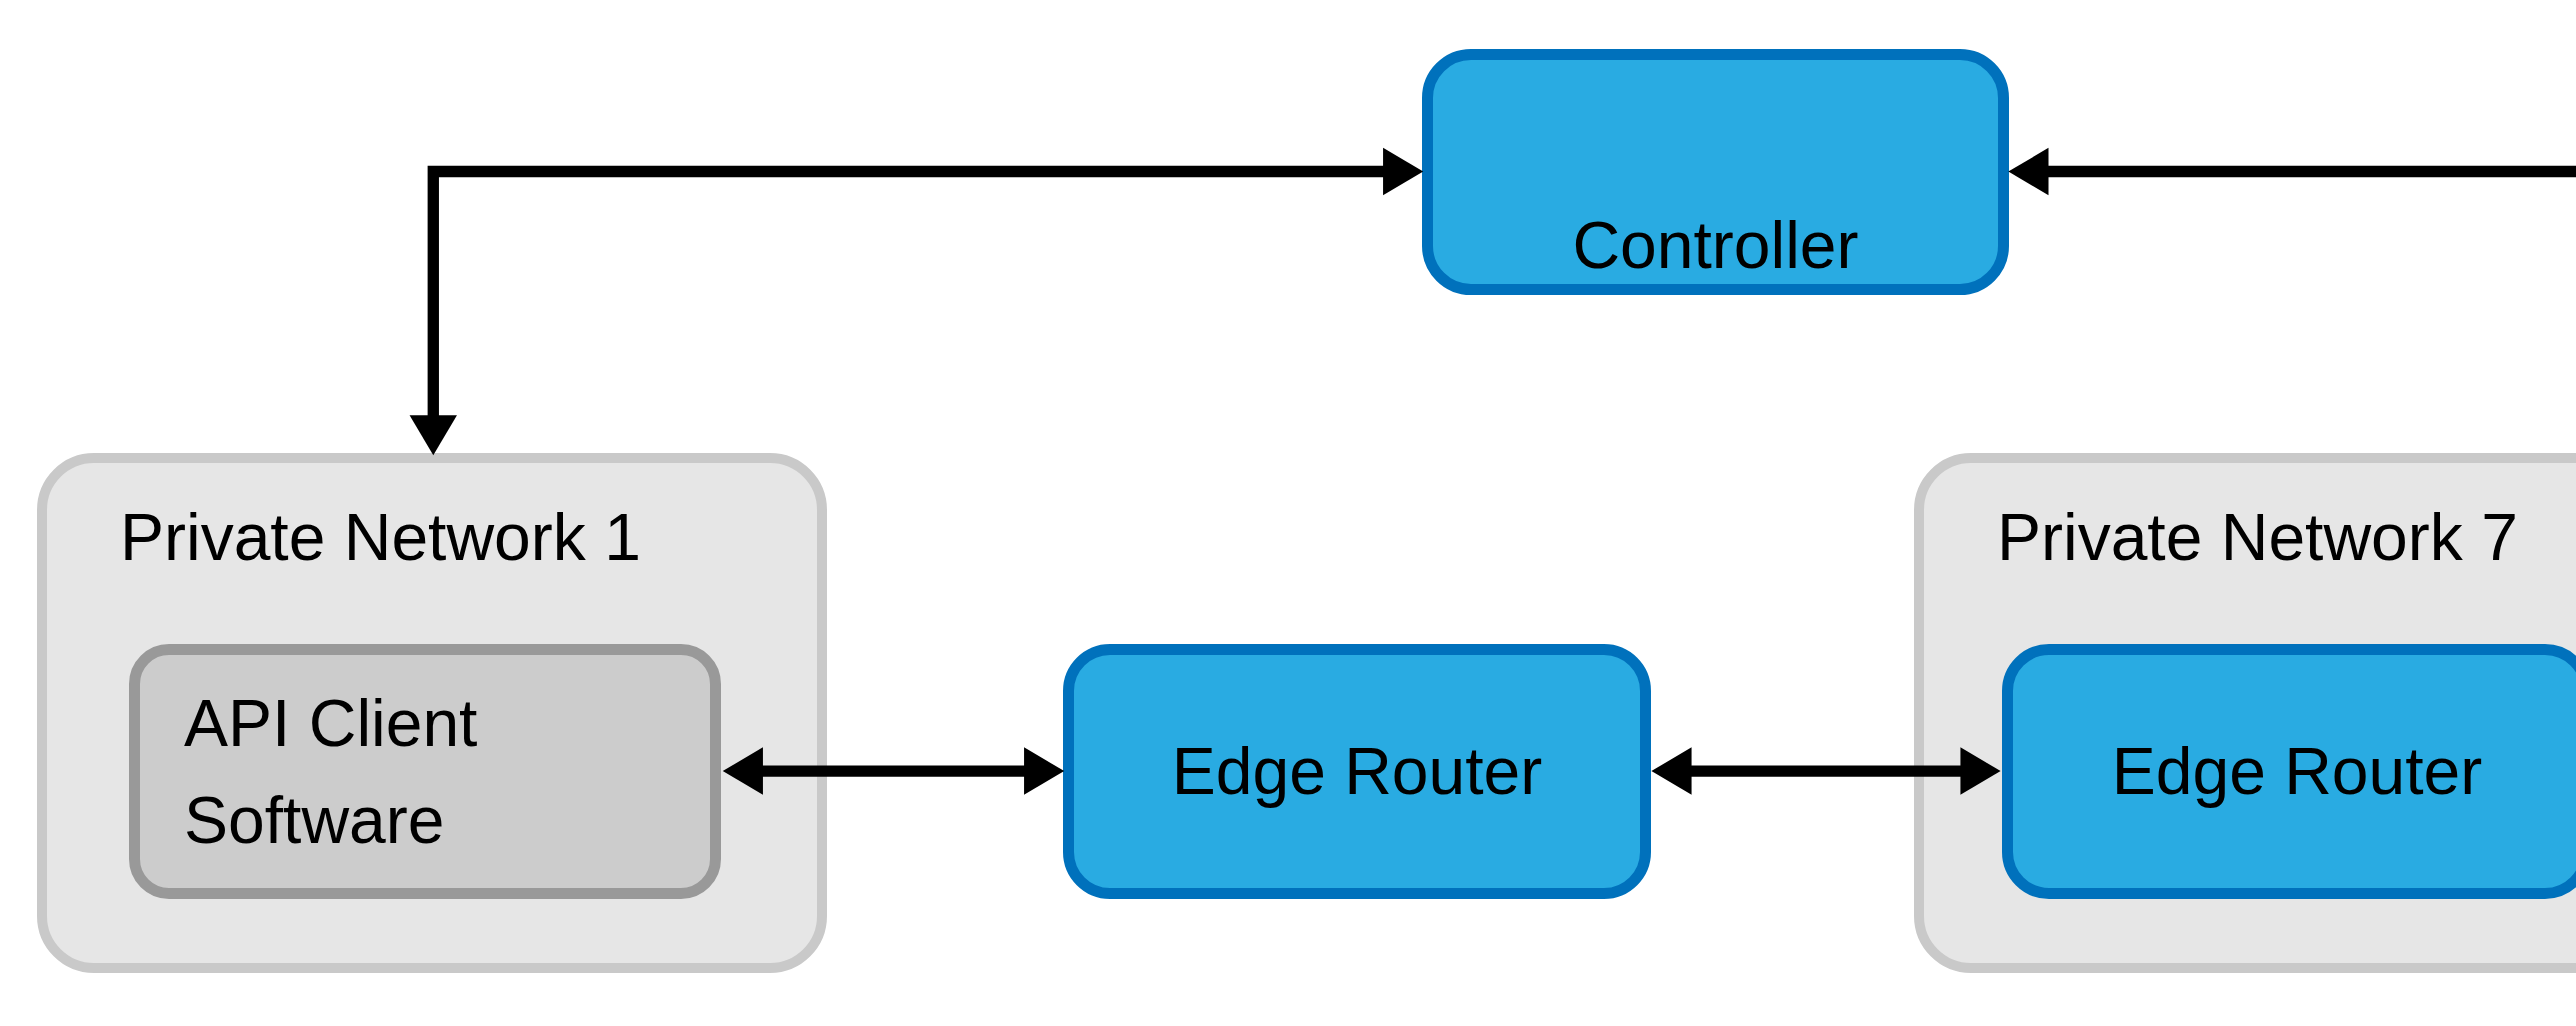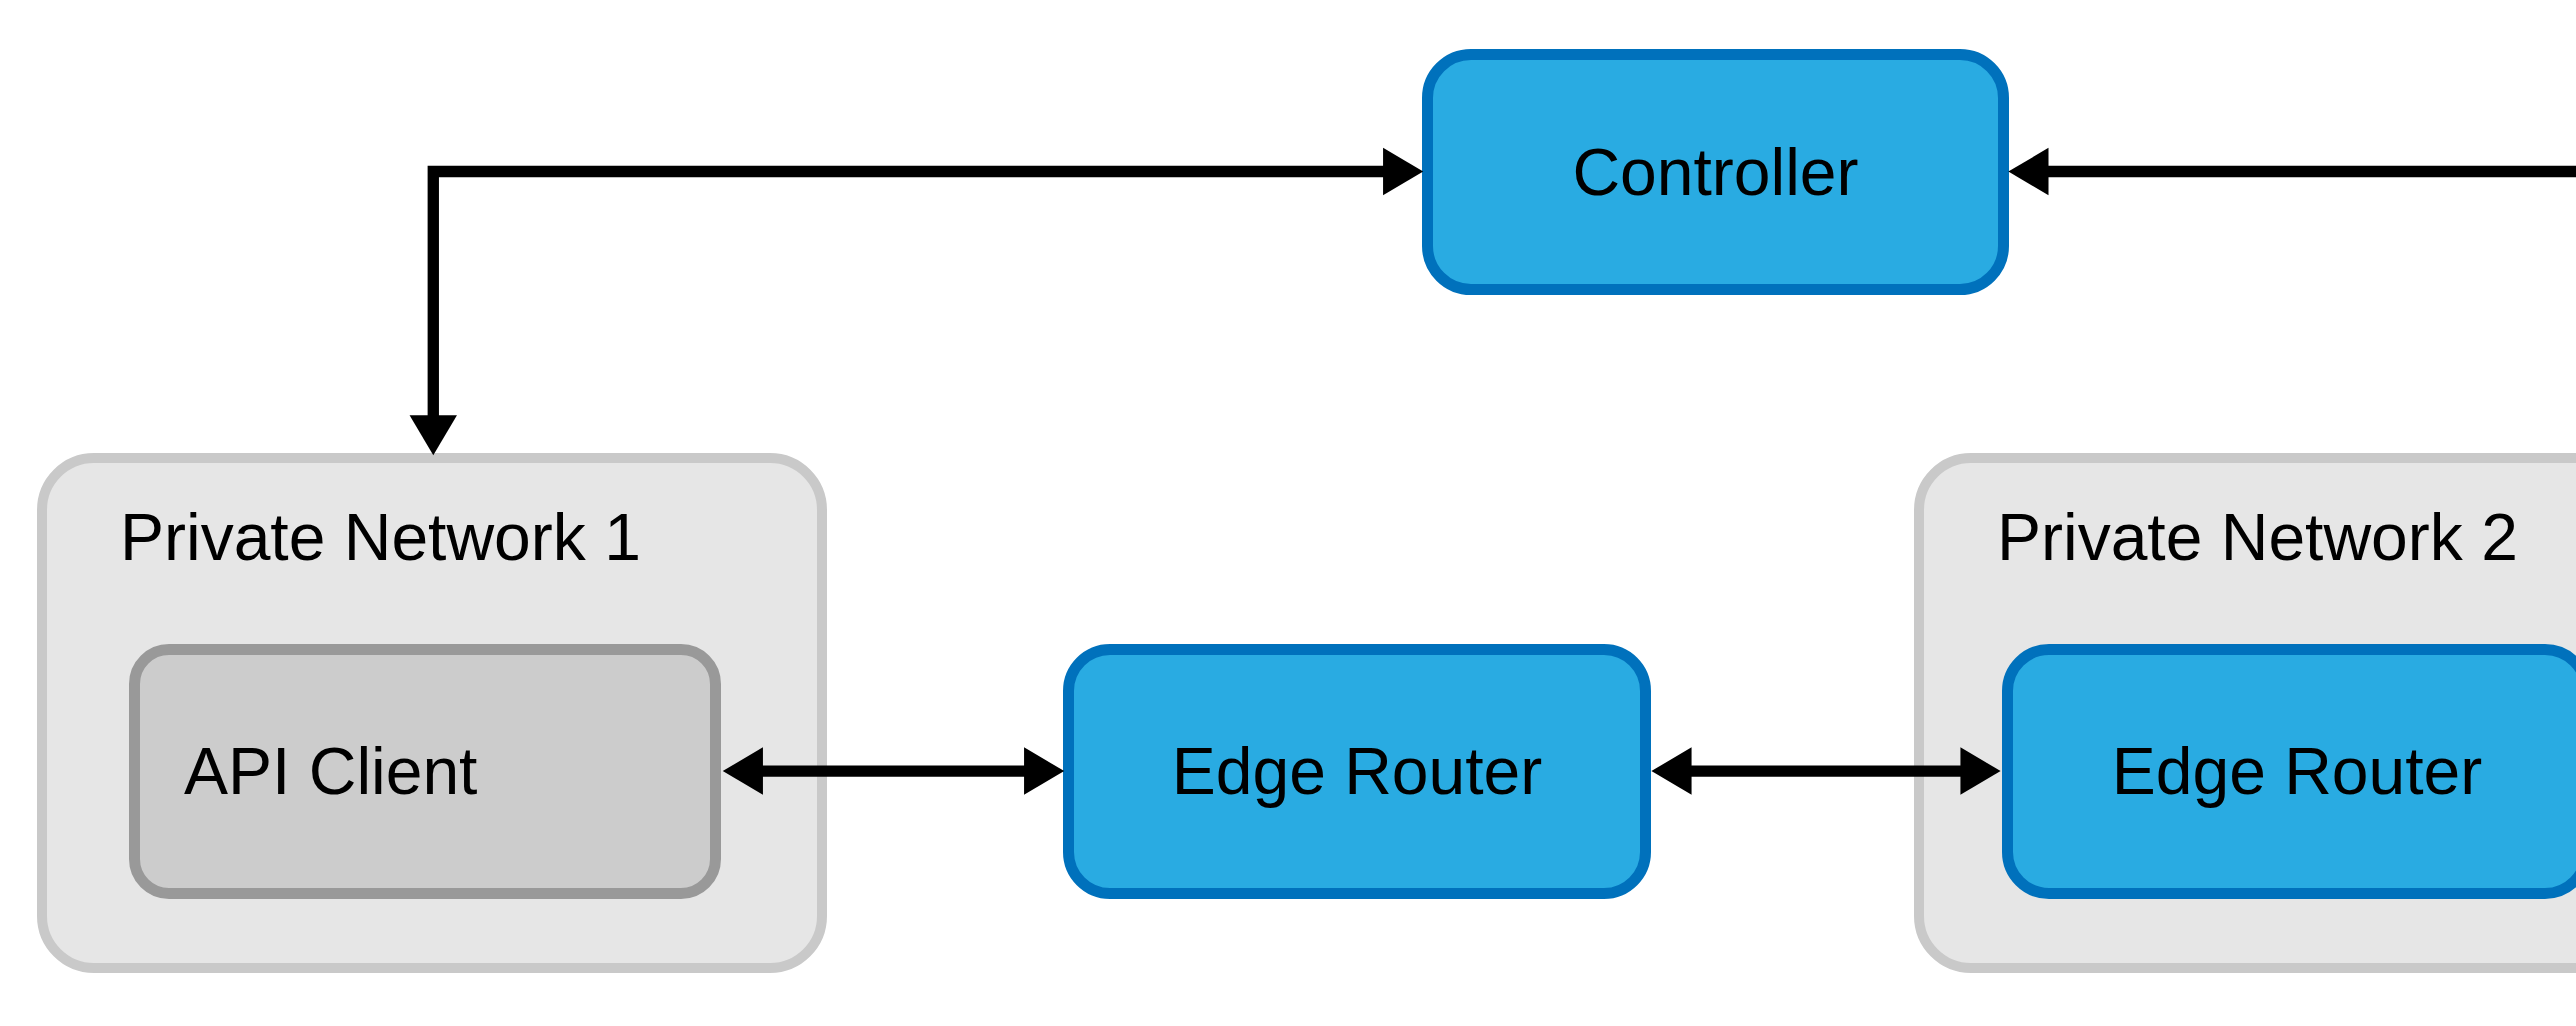--- a/index.html
+++ b/index.html
@@ -68,38 +68,39 @@
 </head>
 <body>
 
 <div class="canvas">
 
   <div class="abs network" style="left:37px;top:453px;width:790px;height:520px;">
     <div class="lbl net-label">Private Network 1</div>
   </div>
 
   <div class="abs network" style="left:1914px;top:453px;width:1586px;height:520px;">
-    <div class="lbl net-label">Private Network 2</div>
+    <div class="lbl net-label">Private Network 7</div>
   </div>
 
   <div class="abs software" style="left:129px;top:644px;width:592px;height:255px;">
     <div class="lbl two-line soft-text">
       <span>API Client</span>
+      <span>Software</span>
     </div>
   </div>
 
   <div class="abs node-blue" style="left:1063px;top:644px;width:588px;height:255px;border-radius:47px;">
     <span class="lbl">Edge Router</span>
   </div>
 
   <div class="abs node-blue" style="left:2002px;top:644px;width:590px;height:255px;border-radius:47px;">
     <span class="lbl">Edge Router</span>
   </div>
 
-  <div class="abs node-blue" style="left:1422px;top:49px;width:587px;height:246px;border-radius:49px;">
+  <div class="abs node-blue" style="left:1422px;top:49px;width:587px;height:246px;border-radius:49px;align-items:flex-end;">
     <span class="lbl">Controller</span>
   </div>
 
   <svg class="wires" viewBox="0 0 6888 1992">
 
     <g>
       <polyline points="840,812 840,333 2690,333"></polyline>
       <polygon points="2762,333 2684,287 2684,379"></polygon>
       <polygon points="840,884 794,806 886,806"></polygon>
     </g>

